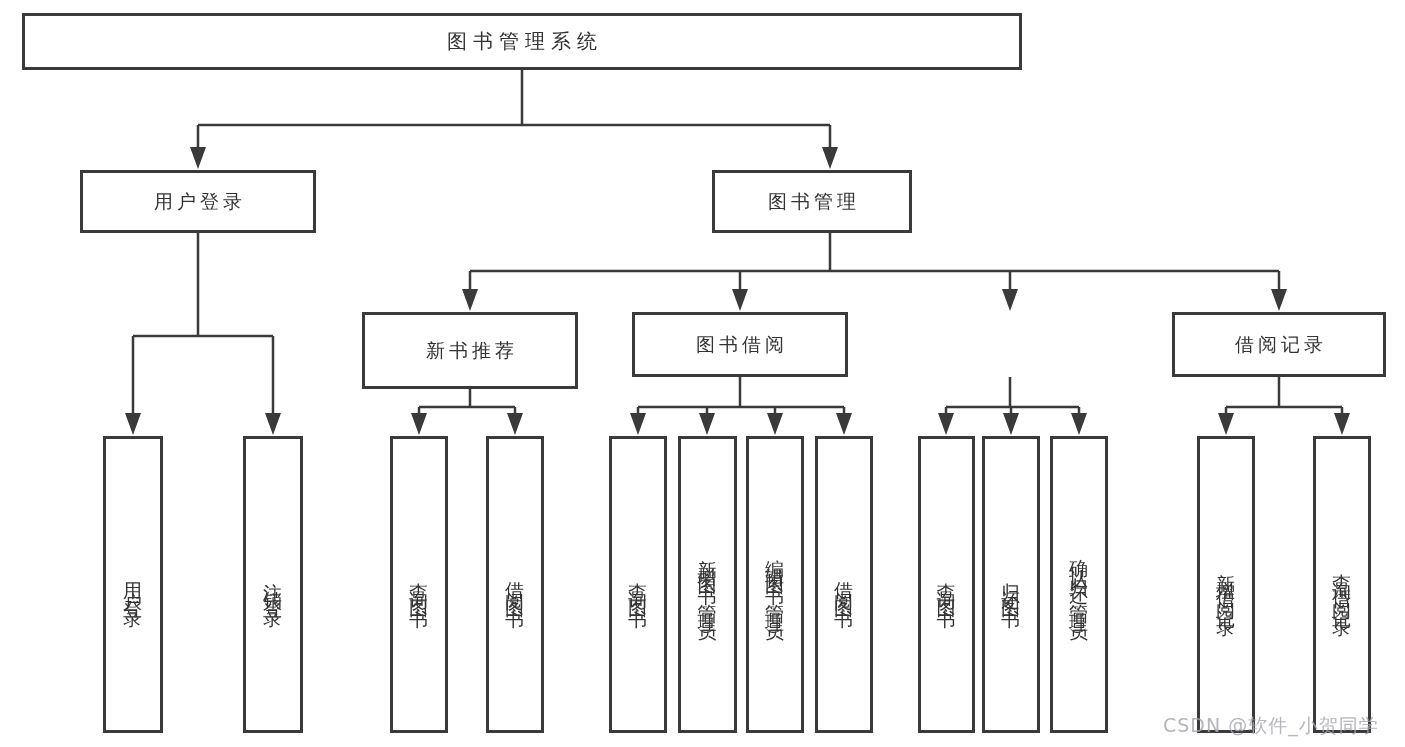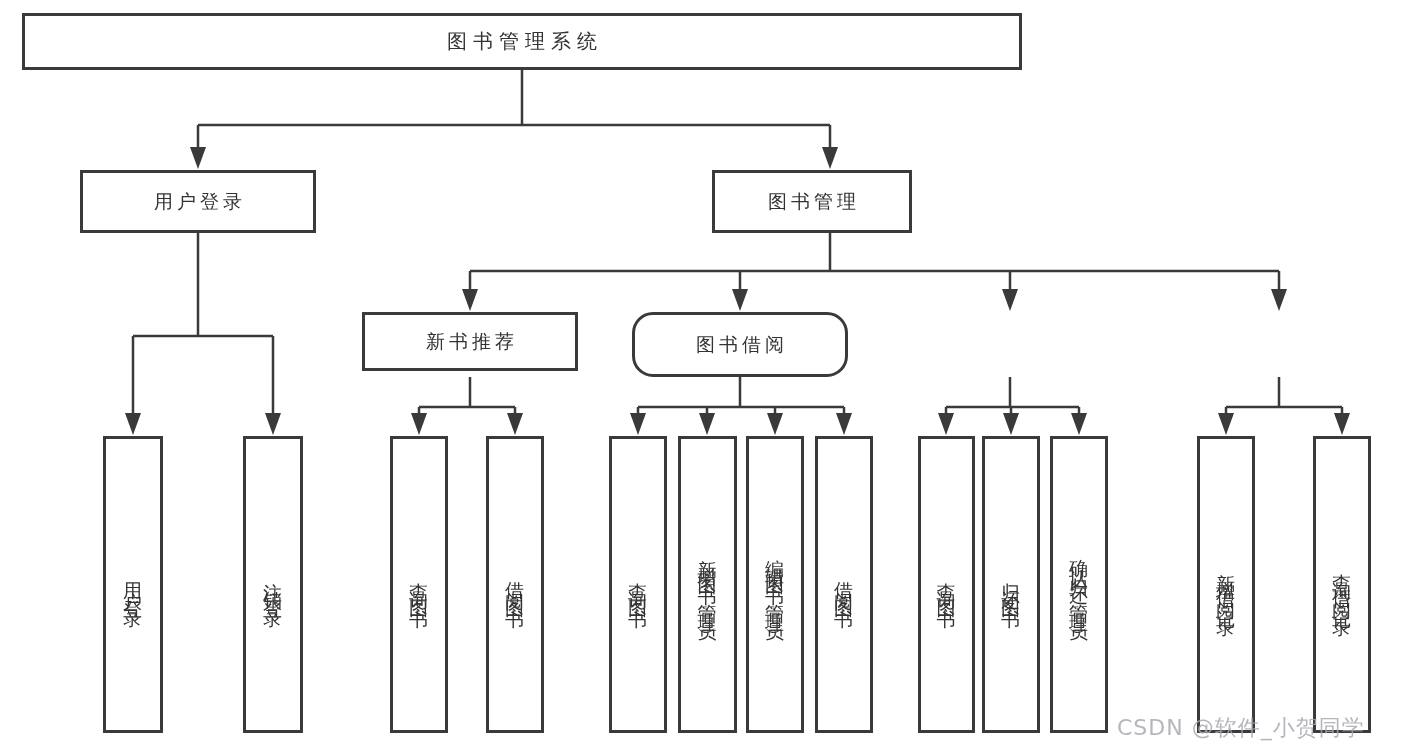--- a/index.html
+++ b/index.html
@@ -43,23 +43,23 @@
   .vtext {
     writing-mode: vertical-rl;
     text-orientation: mixed;
     font-size: 19px;
     letter-spacing: 9px;
     line-height: 1;
     color: #333333;
   }
   #watermark {
     position: absolute;
-    left: 1117px;
+    left: 1163px;
     top: 713px;
-    font-size: 22px;
+    font-size: 19px;
     letter-spacing: 1px;
     color: rgba(168, 168, 178, 0.85);
     z-index: 5;
     white-space: nowrap;
   }
 </style>
 </head>
 <body>
 
 <div id="canvas">
@@ -108,25 +108,28 @@
     <span class="root-label">图书管理系统</span>
   </div>
 
   <div class="box" style="left:80px; top:170px; width:236px; height:63px;">
     <span class="hlabel">用户登录</span>
   </div>
   <div class="box" style="left:712px; top:170px; width:200px; height:63px;">
     <span class="hlabel">图书管理</span>
   </div>
 
-  <div class="box" style="left:362px; top:312px; width:216px; height:59px;">
+  <div class="box" style="left:362px; top:312px; width:216px; height:77px;">
     <span class="hlabel">新书推荐</span>
   </div>
-  <div class="box" style="left:632px; top:312px; width:216px; height:65px;border-radius:21px;">
+  <div class="box" style="left:632px; top:312px; width:216px; height:65px;">
     <span class="hlabel">图书借阅</span>
+  </div>
+  <div class="box" style="left:1172px; top:312px; width:214px; height:65px;">
+    <span class="hlabel">借阅记录</span>
   </div>
 
   <div class="box" style="left:103px; top:436px; width:60px; height:297px;">
     <span class="vtext">用户登录</span>
   </div>
   <div class="box" style="left:243px; top:436px; width:60px; height:297px;">
     <span class="vtext">注销登录</span>
   </div>
 
   <div class="box" style="left:390px; top:436px; width:58px; height:297px;">

